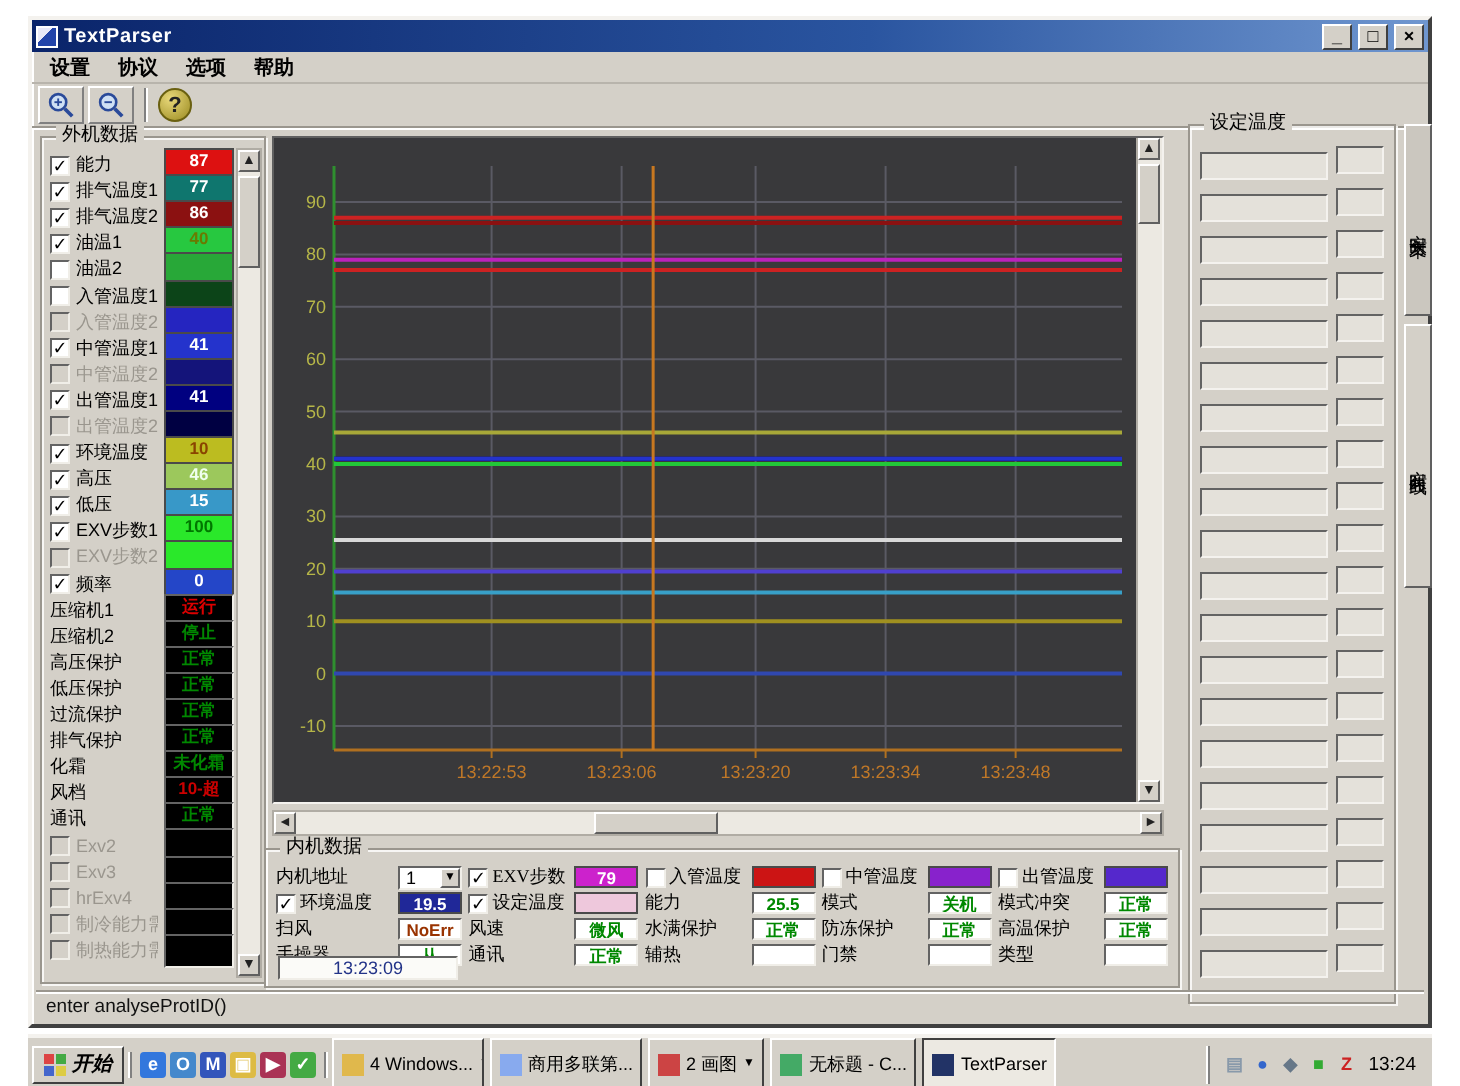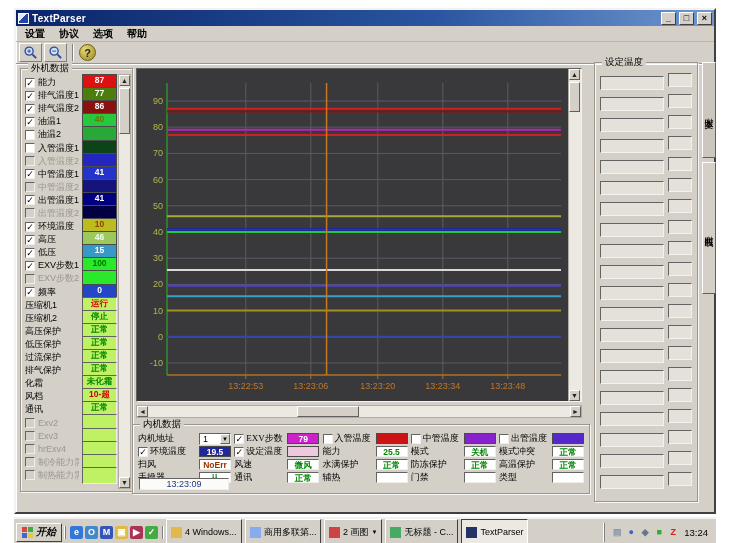--- a/index.html
+++ b/index.html
@@ -28,21 +28,21 @@
   .sidebar{left:4px;top:4px;width:113px;height:424px;}
   .slist{position:absolute;left:2px;top:7px;right:15px;bottom:2px;}
   .srow{display:flex;align-items:center;height:13.1px;padding-left:2px;gap:3px;}
   .cb{width:10px;height:10px;background:#fff;border:1px solid;border-color:#636363 #f0eee8 #f0eee8 #636363;
       font-size:9px;line-height:8px;text-align:center;color:#000;flex:0 0 auto;}
   .cb.dis{background:#d4d0c8;color:#8a8a8a;}
   .slab{flex:1;font-size:9px;white-space:nowrap;overflow:hidden;}
   .slab.dis{color:#9a968e;}
   .sval{width:35px;height:17px;flex:0 0 auto;font-size:8.5px;font-weight:bold;text-align:center;line-height:10px;overflow:hidden;}
   .sval.swatch{border:1px solid #4a4a4a;}
-  .sval.status{background:#bef264;border:1px solid;border-color:#636363 #f0eee8 #f0eee8 #636363;}
+  .sval.status{background:#000000;border:1px solid;border-color:#636363 #f0eee8 #f0eee8 #636363;}
   
   .vscroll{position:absolute;width:13px;background:#ece9e2;border:1px solid #b0aca4;}
   .hscroll{position:absolute;height:13px;background:#ece9e2;border:1px solid #b0aca4;}
   .sb-btn{position:absolute;width:11px;height:11px;background:#d4d0c8;border:1px solid;border-color:#fff #606060 #606060 #fff;
           font-size:7px;line-height:10px;text-align:center;color:#222;}
   .sb-thumb{position:absolute;background:#d4d0c8;border:1px solid;border-color:#fff #606060 #606060 #fff;}
   .sidebar-scroll{right:1px;top:5px;bottom:2px;}
   
   .chartwrap{position:absolute;left:120px;top:4px;width:446px;height:334px;background:#39393b;
              border:1px solid;border-color:#606060 #f4f2ee #f4f2ee #606060;}
@@ -141,21 +141,21 @@
         <span class="gb-title">外机数据</span>
         <div class="slist" id="sidebar-list">
             <div class="srow">
               <span class="cb">✓</span>
               <span class="slab">能力</span>
               <span class="sval swatch" style="background: rgb(221, 17, 17); color: rgb(255, 255, 255);">87</span>
             </div>
             <div class="srow">
               <span class="cb">✓</span>
               <span class="slab">排气温度1</span>
-              <span class="sval swatch" style="background: #4d7c0f; color: rgb(255, 255, 255);">77</span>
+              <span class="sval swatch" style="background: #0f766e; color: rgb(255, 255, 255);">77</span>
             </div>
             <div class="srow">
               <span class="cb">✓</span>
               <span class="slab">排气温度2</span>
               <span class="sval swatch" style="background: rgb(139, 17, 17); color: rgb(255, 255, 255);">86</span>
             </div>
             <div class="srow">
               <span class="cb">✓</span>
               <span class="slab">油温1</span>
               <span class="sval swatch" style="background: rgb(39, 200, 64); color: rgb(106, 122, 0);">40</span>
@@ -550,20 +550,21 @@
               <span class="cfield narrow"></span>
             </div>
           </div>
       </div>
 
       <div class="vtab vtab1"><span>实时文本</span></div>
       <div class="vtab vtab2"><span>实时曲线</span></div>
 
     </div>
 
+    <div class="statusbar">enter analyseProtID()</div>
   </div>
 
   <div class="taskbar">
     <div class="startbtn">
       <span class="flag">
         <span style="background:#d44;"></span>
           <span style="background:#4a4;"></span>
         <span style="background:#46c;"></span>
           <span style="background:#dc4;"></span>
       </span>

